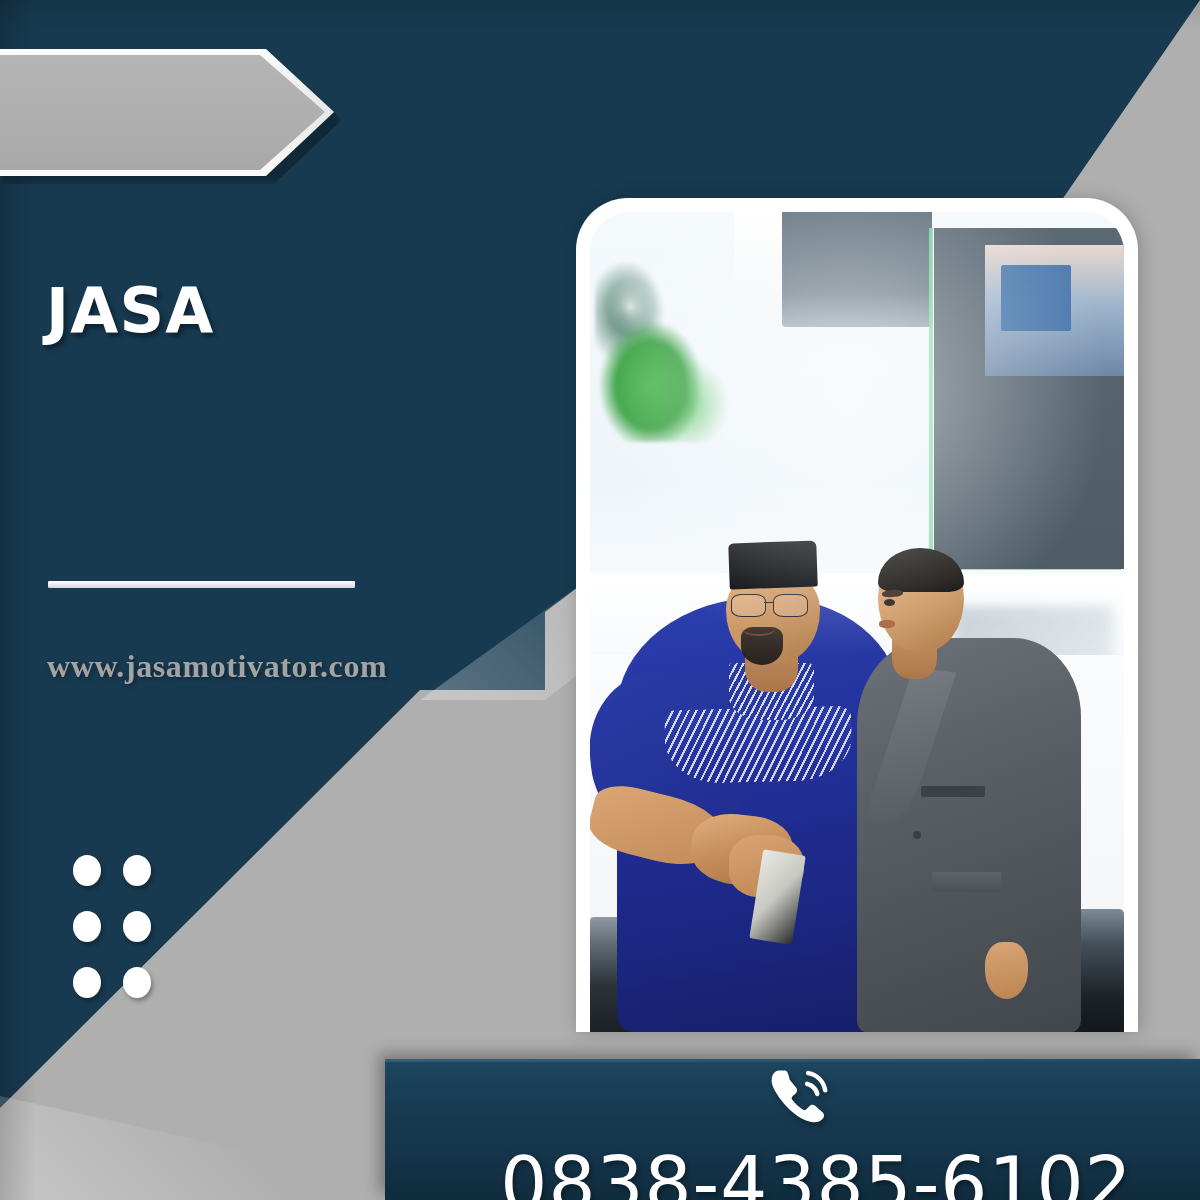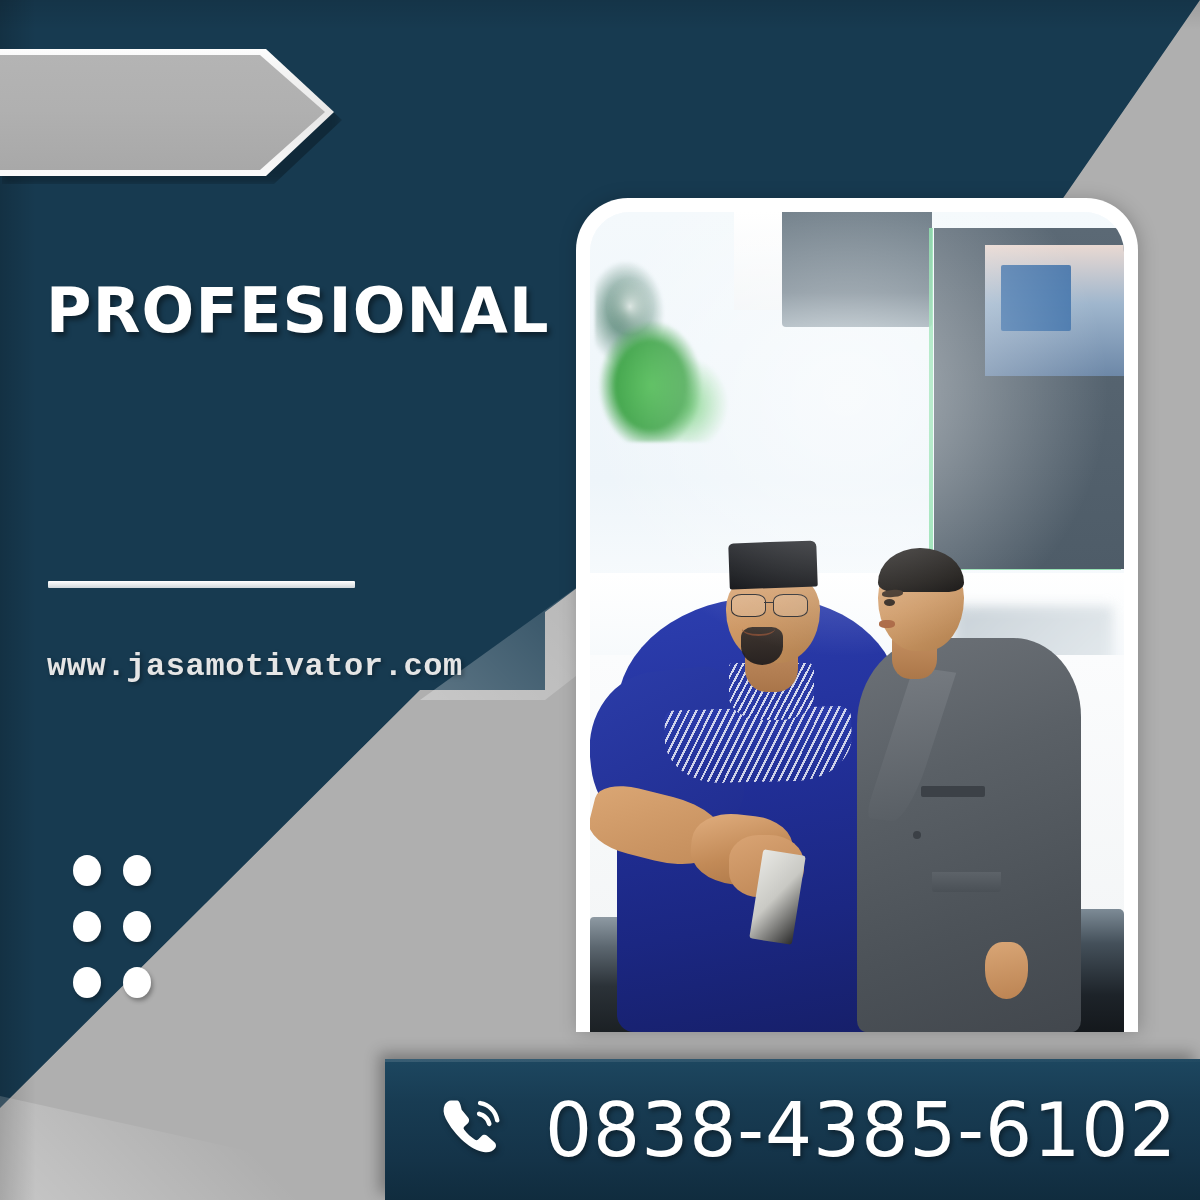--- a/index.html
+++ b/index.html
@@ -120,22 +120,22 @@
     width: 307px;
     height: 7px;
     background: linear-gradient(180deg, #ffffff 0%, #e4e8ea 60%, #cfd6da 100%);
     border-radius: 1px;
   }
 
   .website {
     position: absolute;
     left: 47px;
     top: 648px;
-    color: #e5e5e5;
-    font-family: Liberation Mono, monospace;
+    color: #a3a3a3;
+    font-family: Liberation Serif, serif;
     font-weight: 700;
     font-size: 32px;
     letter-spacing: 0.6px;
     text-shadow: 2px 2px 4px rgba(0,0,0,0.35);
     white-space: nowrap;
   }
 
   
   .dot-grid {
     position: absolute;
@@ -653,20 +653,21 @@
     left: 385px;
     top: 1059px;
     width: 815px;
     height: 141px;
     background: linear-gradient(180deg, #1d4760 0%, #183c53 30%, #143348 72%, #102c3e 100%);
     box-shadow: -6px -6px 14px rgba(0,0,0,0.30);
     display: flex;
     align-items: center;
     padding-left: 48px;
     box-sizing: border-box;
+    flex-direction: column;
   }
   .phone-bar::before {
     content: "";
     position: absolute;
     left: 0; top: 0;
     width: 100%; height: 3px;
     background: linear-gradient(90deg, rgba(255,255,255,0.12), rgba(255,255,255,0.02));
   }
   .phone-icon {
     width: 82px;
@@ -696,21 +697,21 @@
   <div class="diag-soft-b"></div>
   <div class="bg-vignette"></div>
 
   <div class="arrow-banner">
     <div class="arrow-shadow"></div>
     <div class="arrow-outer"></div>
     <div class="arrow-inner"></div>
   </div>
 
   <div class="headline">
-    <span class="headline-line">PROFESIONAL</span>
+    <span class="headline-line">JASA</span>
   </div>
 
   <div class="divider"></div>
 
   <div class="website">www.jasamotivator.com</div>
 
   <div class="dot-grid">
     <div class="dot"></div>
     <div class="dot"></div>
     <div class="dot"></div>

